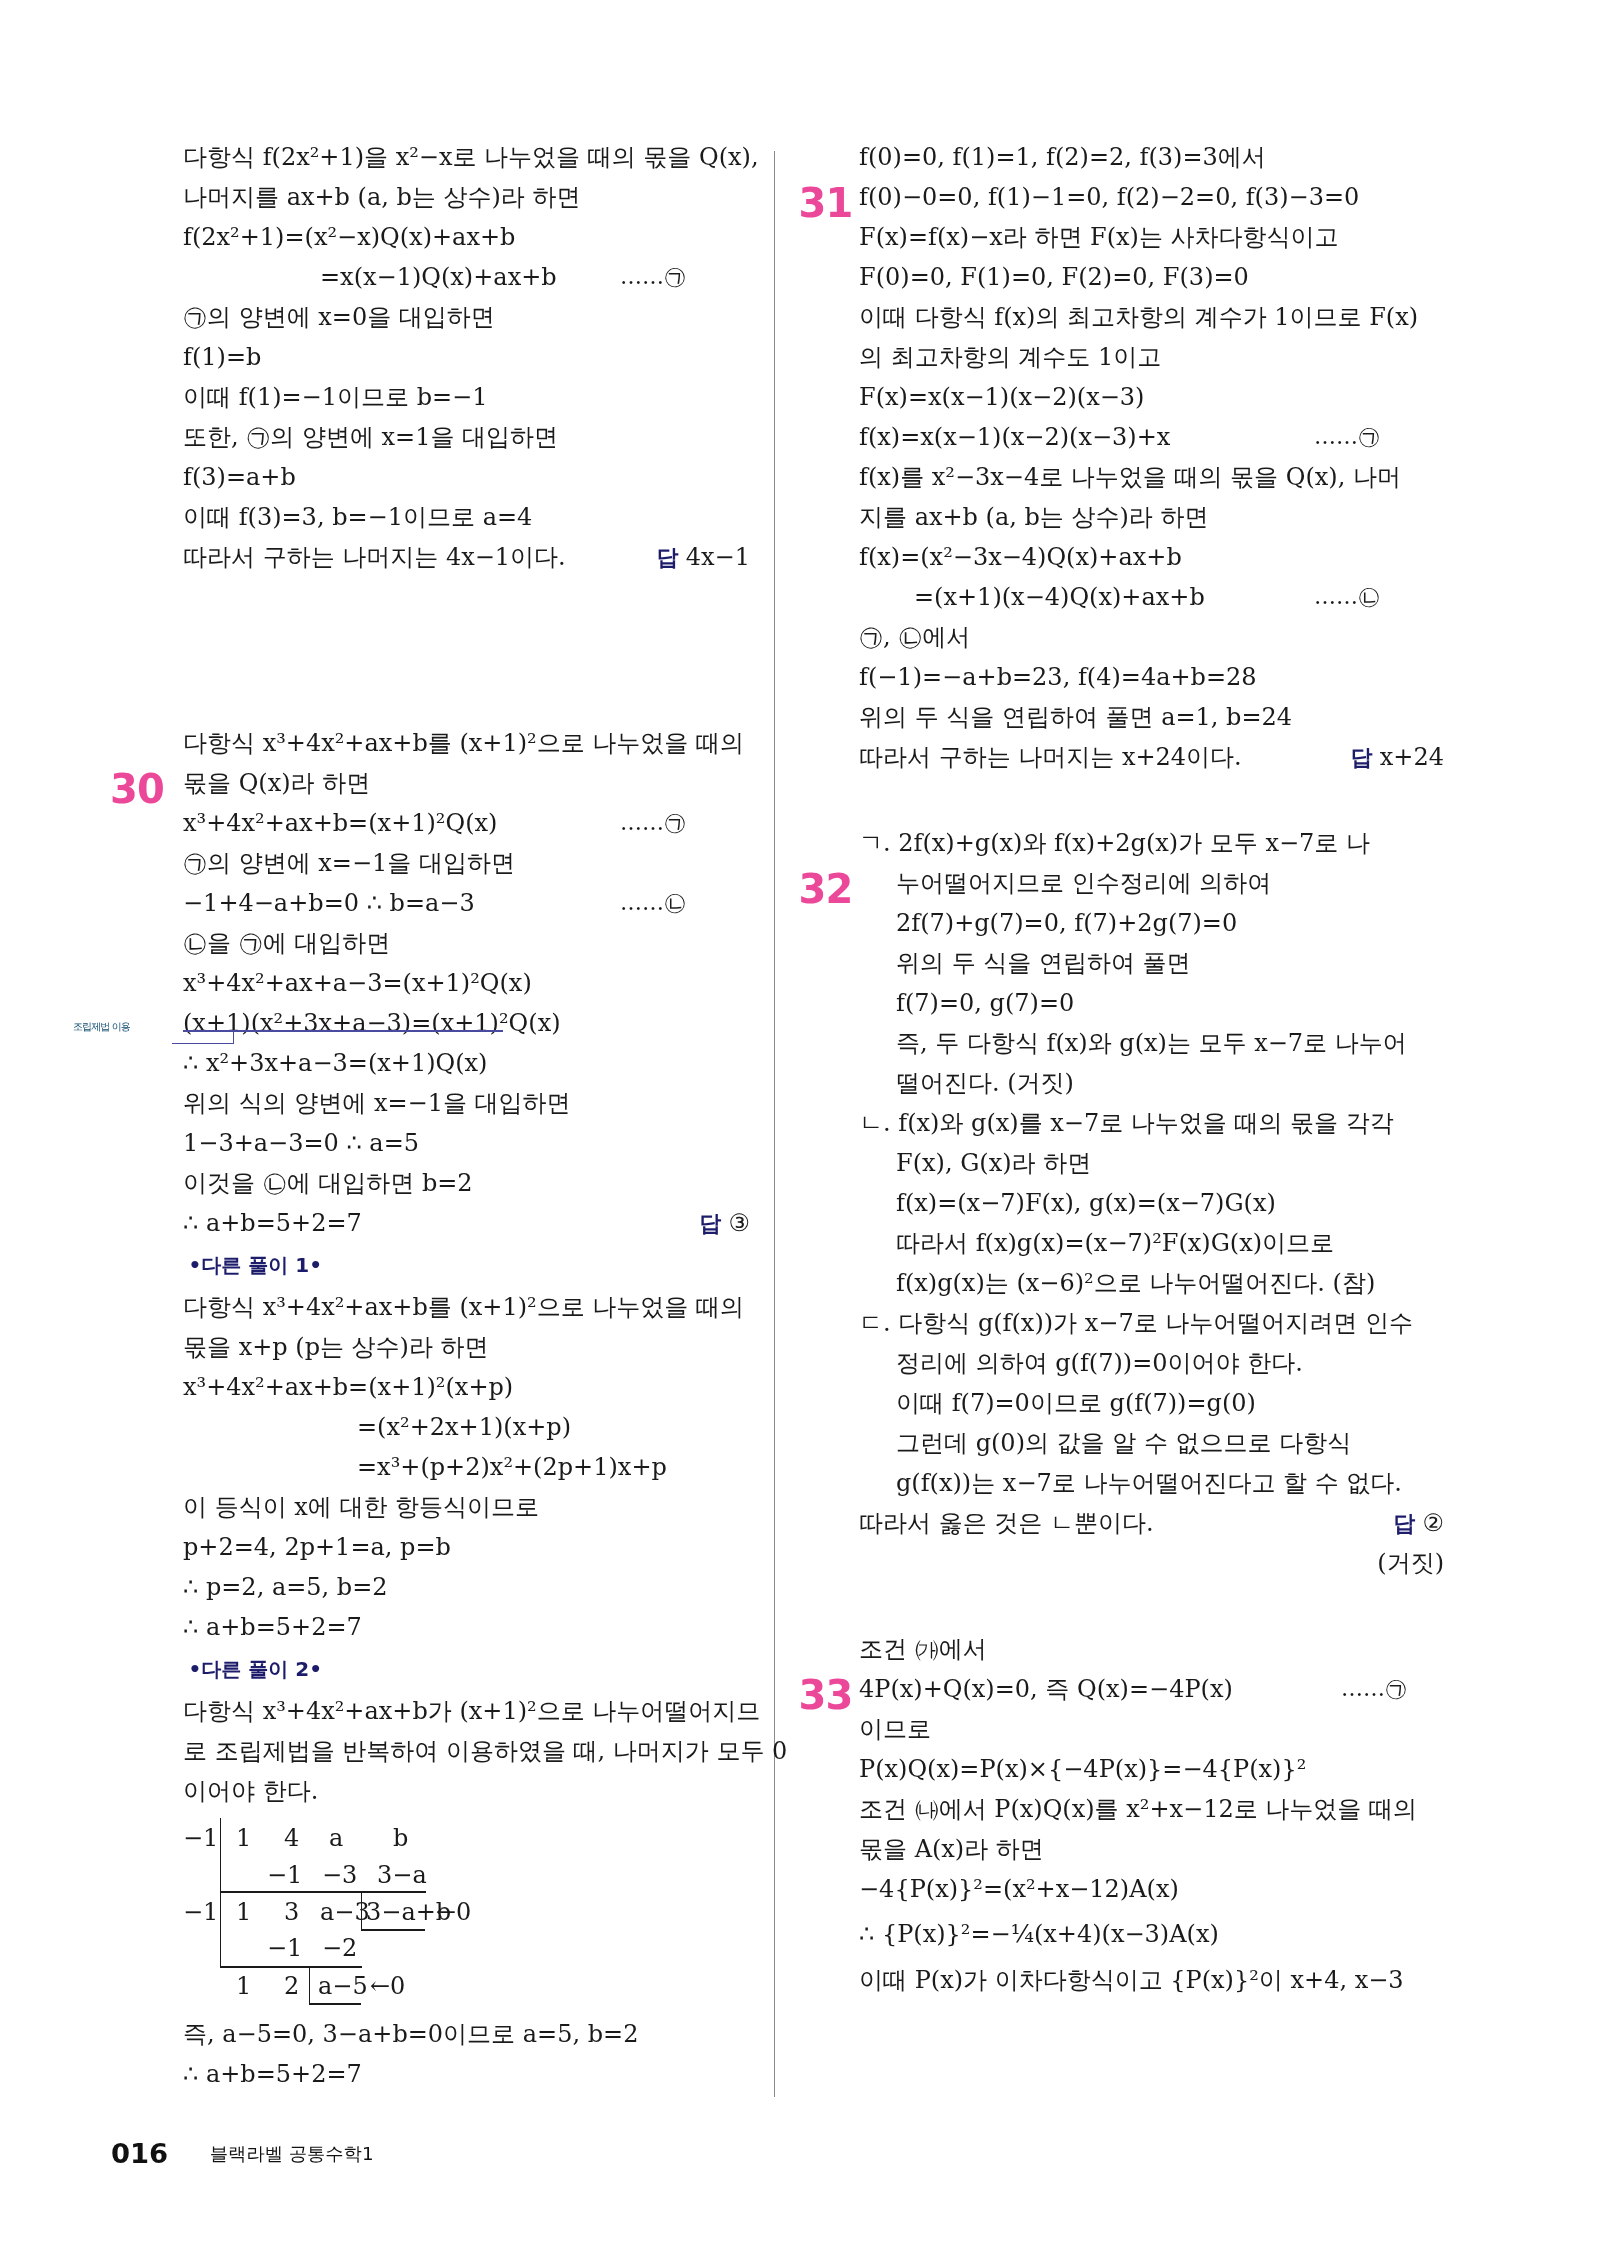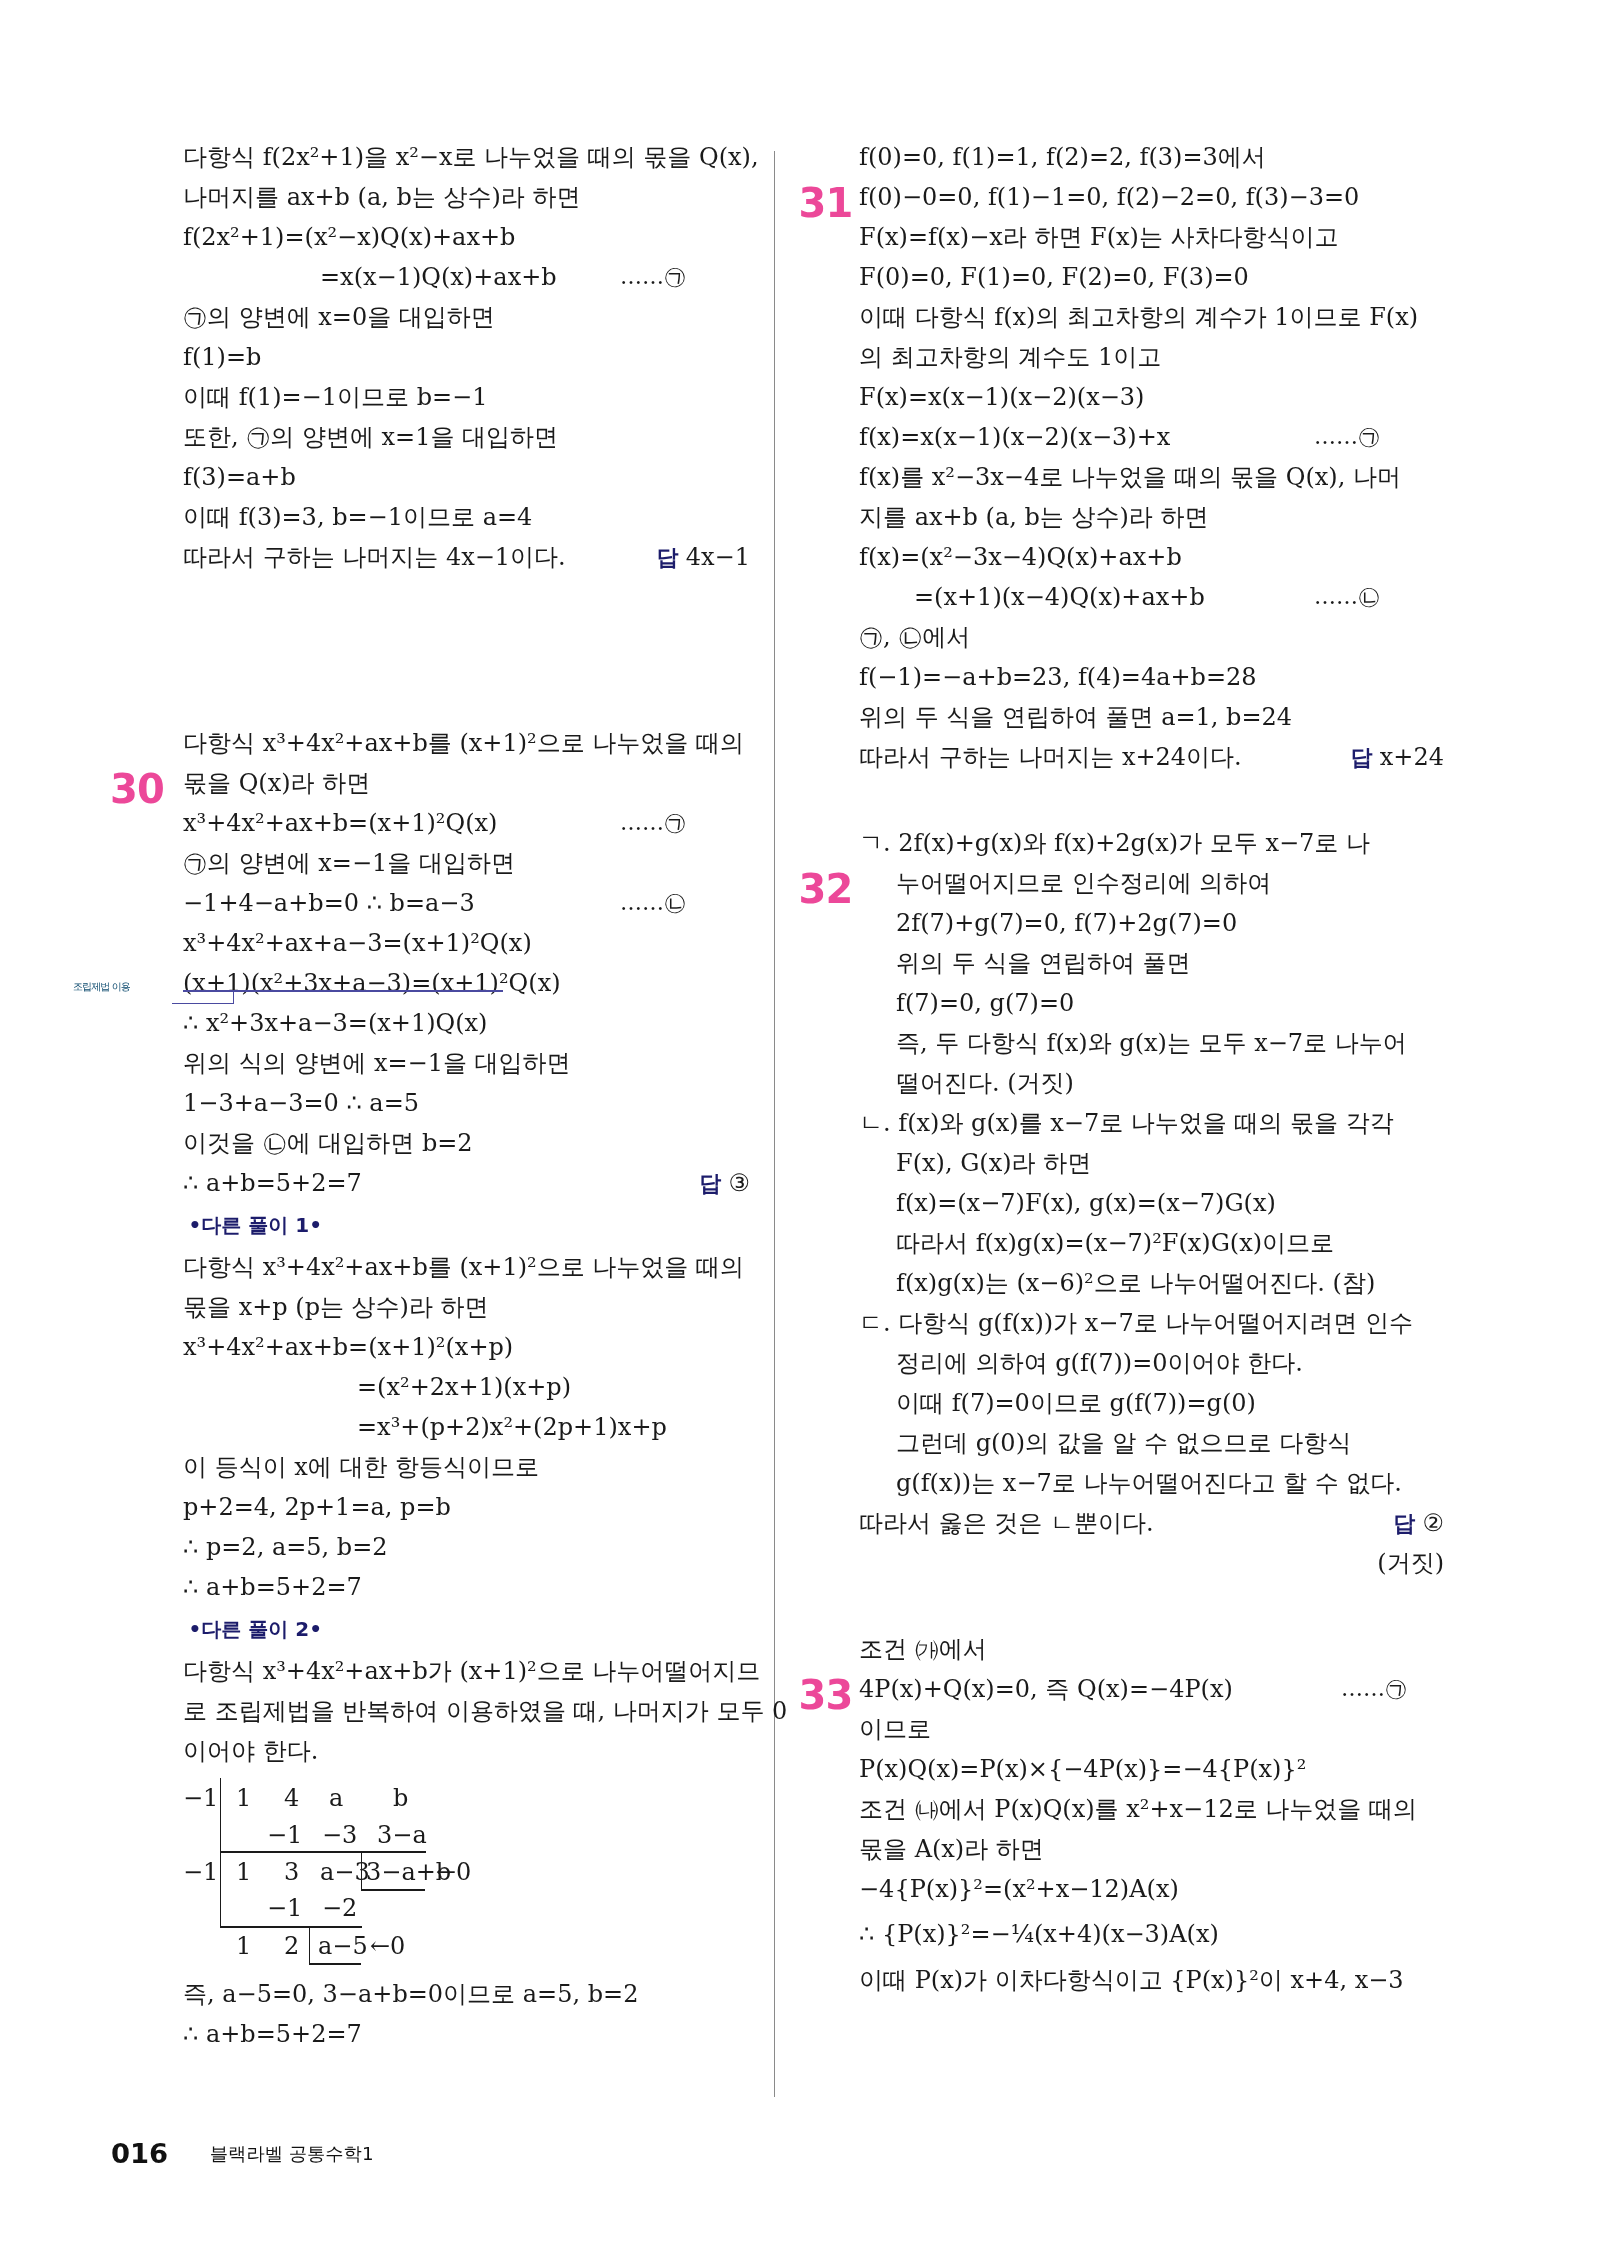--- a/index.html
+++ b/index.html
@@ -99,20 +99,21 @@
     <div class="line">몫을 Q(x)라 하면</div>
     <div class="line">
       <span>x³+4x²+ax+b=(x+1)²Q(x)</span>
       <span class="tag" style="right:64px">……㉠</span>
     </div>
     <div class="line">㉠의 양변에 x=−1을 대입하면</div>
     <div class="line">
       <span>−1+4−a+b=0      ∴ b=a−3</span>
       <span class="tag" style="right:64px">……㉡</span>
     </div>
+    <div class="line">㉡을 ㉠에 대입하면</div>
     <div class="line">x³+4x²+ax+a−3=(x+1)²Q(x)</div>
     <div class="line">
       <span>(x+1)(x²+3x+a−3)=(x+1)²Q(x)</span>
       <div class="note">
         <span>조립제법 이용</span>
       </div>
       <div class="note-line" style="left:0; width:320px"></div>
       <div class="note-tick"></div>
       <div class="note-hook" style="left:-11px; width:62px"></div>
     </div>

